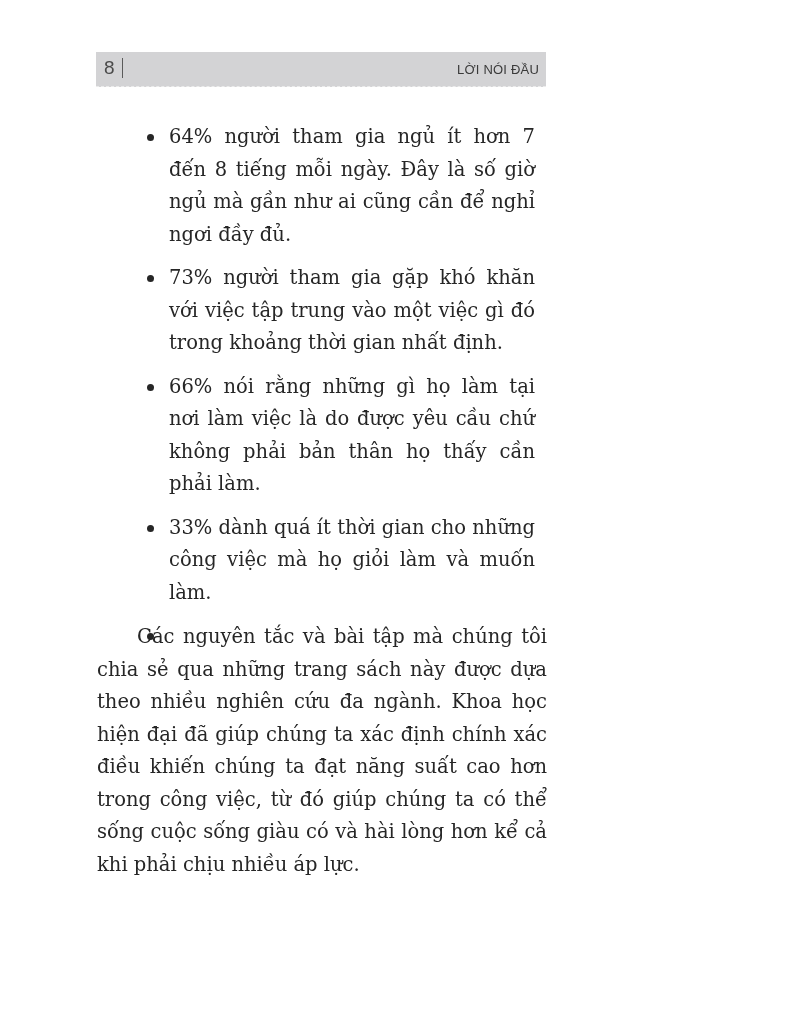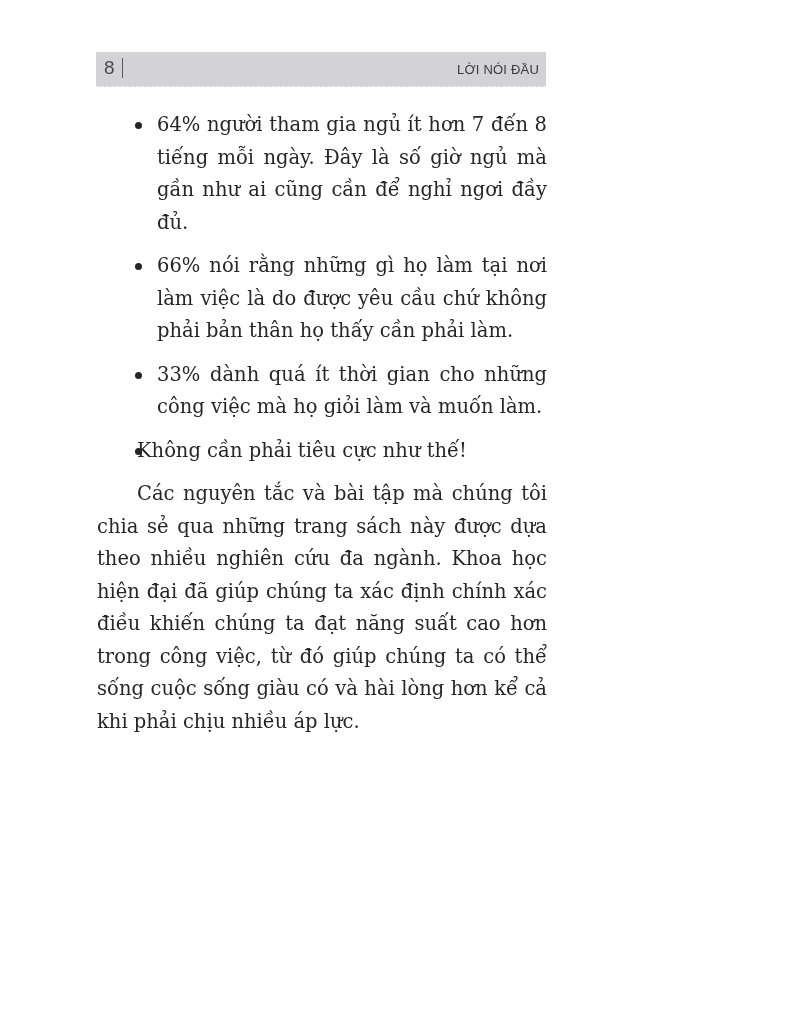--- a/index.html
+++ b/index.html
@@ -52,21 +52,21 @@
       left: 97px;
       top: 109px;
       width: 450px;
       font-family: "DejaVu Serif", serif;
       font-size: 19.5px;
       line-height: 32.5px;
       color: #262626;
     }
     .bullets {
       list-style: none;
-      margin: 0;
+      margin: 12px;
       padding: 0;
     }
     .bullet-item {
       position: relative;
       padding-left: 60px;
       margin-bottom: 11px;
       text-align: justify;
     }
     .bullet-dot {
       position: absolute;
@@ -96,27 +96,30 @@
 </div>
 
 <div class="content">
   <ul class="bullets">
     <li class="bullet-item">
       <span class="bullet-dot"></span>
       <span>64% người tham gia ngủ ít hơn 7 đến 8 tiếng mỗi ngày. Đây là số giờ ngủ mà gần như ai cũng cần để nghỉ ngơi đầy đủ.</span>
     </li>
     <li class="bullet-item">
       <span class="bullet-dot"></span>
+      <span>73% người tham gia gặp khó khăn với việc tập trung vào một việc gì đó trong khoảng thời gian nhất định.</span>
+    </li>
+    <li class="bullet-item">
+      <span class="bullet-dot"></span>
       <span>66% nói rằng những gì họ làm tại nơi làm việc là do được yêu cầu chứ không phải bản thân họ thấy cần phải làm.</span>
     </li>
     <li class="bullet-item">
       <span class="bullet-dot"></span>
       <span>33% dành quá ít thời gian cho những công việc mà họ giỏi làm và muốn làm.</span>
     </li>
     <li class="bullet-item">
       <span class="bullet-dot"></span>
     </li>
   </ul>
 
-  <p class="para short">Không cần phải tiêu cực như thế!</p>
   <p class="para">Các nguyên tắc và bài tập mà chúng tôi chia sẻ qua những trang sách này được dựa theo nhiều nghiên cứu đa ngành. Khoa học hiện đại đã giúp chúng ta xác định chính xác điều khiến chúng ta đạt năng suất cao hơn trong công việc, từ đó giúp chúng ta có thể sống cuộc sống giàu có và hài lòng hơn kể cả khi phải chịu nhiều áp lực.</p>
 
 </div>
 
 </body></html>

